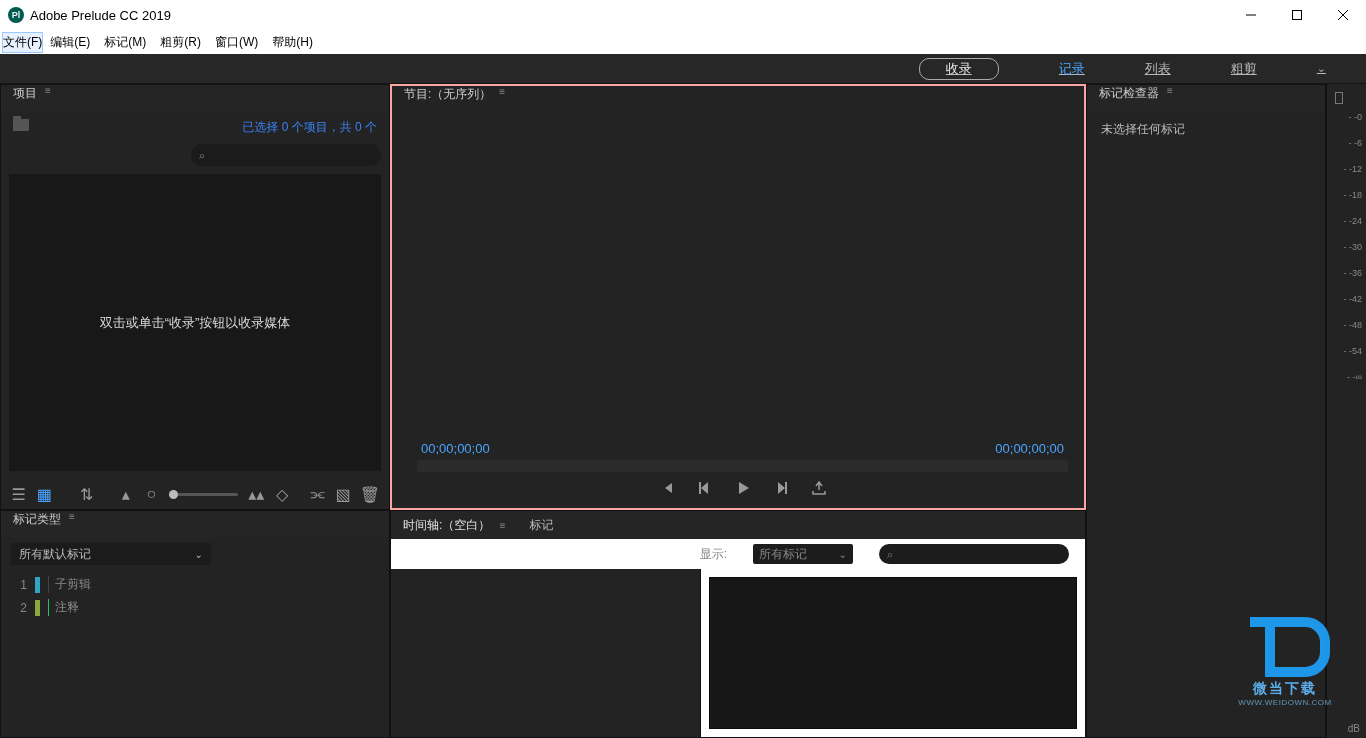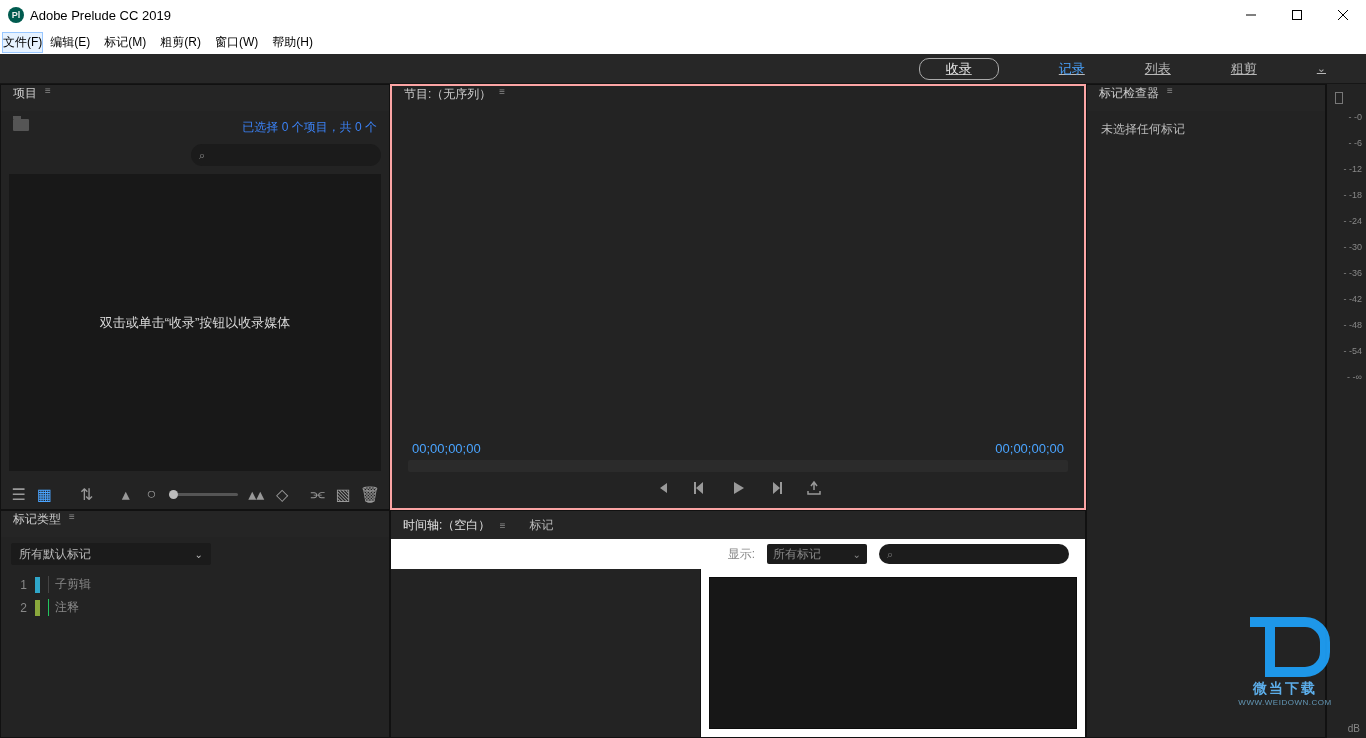--- a/index.html
+++ b/index.html
@@ -47,31 +47,31 @@
 .markertype-panel { flex:1; border:1px solid #111; background:#232323; }
 .mt-body { padding:6px 10px; font-size:12px; color:#bbb; }
 .mt-select { width:200px; height:22px; background:#1b1b1b; display:flex; align-items:center; justify-content:space-between; padding:0 8px; border-radius:2px; margin-bottom:8px; }
 .mt-row { display:flex; align-items:center; gap:8px; padding:3px 4px; color:#888; }
 .mt-row .num { width:12px; text-align:right; color:#888; }
 .mt-row .swatch { width:5px; height:16px; }
 
 
 .center { flex:1; display:flex; flex-direction:column; }
 .monitor { flex:0 0 426px; border:2px solid #fca5a5; background:#232323; display:flex; flex-direction:column; }
-.monitor-body { flex:1; background:#232323; display:flex; flex-direction:column; }
+.monitor-body { flex:1; background:#232323; display:flex; flex-direction:column;margin-left:9px; }
 .monitor-view { flex:1; }
 .monitor-tc { display:flex; justify-content:space-between; padding:6px 20px 4px; color:#4aa4ff; font-size:13px; }
 .monitor-ctrl { height:36px; display:flex; align-items:center; justify-content:center; gap:22px; color:#888; }
 .monitor-ctrl svg { width:16px; height:16px; fill:#999; }
 
 .timeline-panel { flex:1; border:1px solid #111; background:#ffffff; display:flex; flex-direction:column; }
 .tp-header { height:28px; display:flex; align-items:center; font-size:12px; color:#ccc; background:#252525; }
 .tp-header .tab { padding:0 12px; color:#bbb; }
 .tp-header .tab.active { color:#e0e0e0; }
-.tp-toolbar { height:30px; display:flex; align-items:center; justify-content:flex-end; gap:12px; padding-right:16px; font-size:12px; color:#888; }
+.tp-toolbar { height:30px; display:flex; align-items:center; justify-content:flex-end; gap:26px; padding-right:16px; font-size:12px; color:#888; }
 .tp-select { width:100px; height:20px; background:#1c1c1c; display:flex; align-items:center; justify-content:space-between; padding:0 6px; border-radius:2px; color:#888; }
 .tp-search { width:190px; height:20px; background:#1c1c1c; border-radius:10px; display:flex; align-items:center; padding-left:8px; color:#777; }
 .tp-body { flex:1; display:flex; }
 .tp-left { width:310px; background:#232323; border-right:1px solid #111; }
 .tp-right { flex:1; background:#171717; margin:8px; border:1px solid #0c0c0c; }
 
 
 .rightcol { width:280px; display:flex; }
 .inspector { flex:1; border:1px solid #111; background:#232323; }
 .ins-body { padding:10px 14px; font-size:12px; color:#bbb; }

